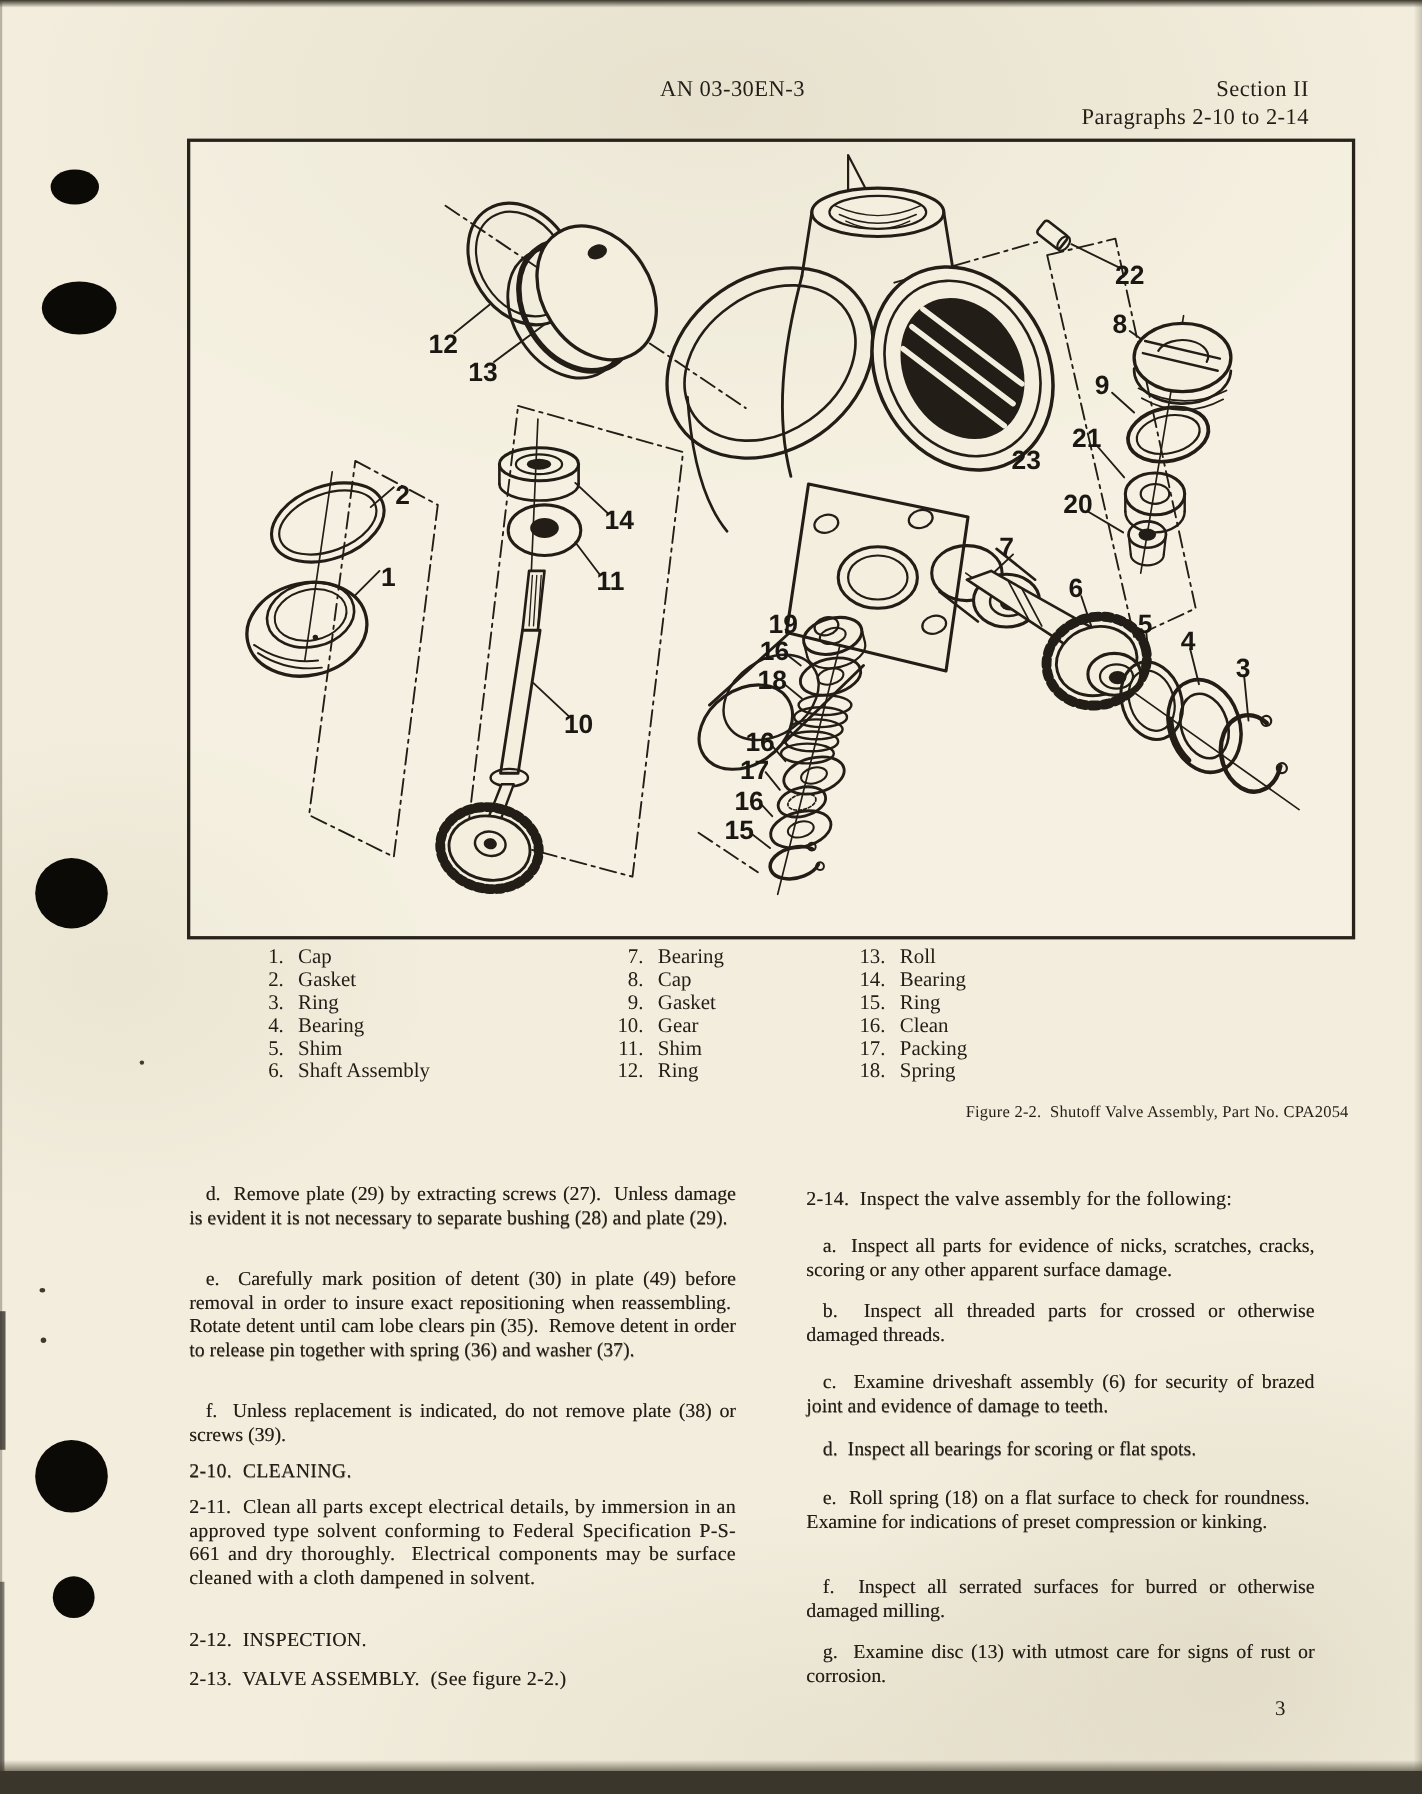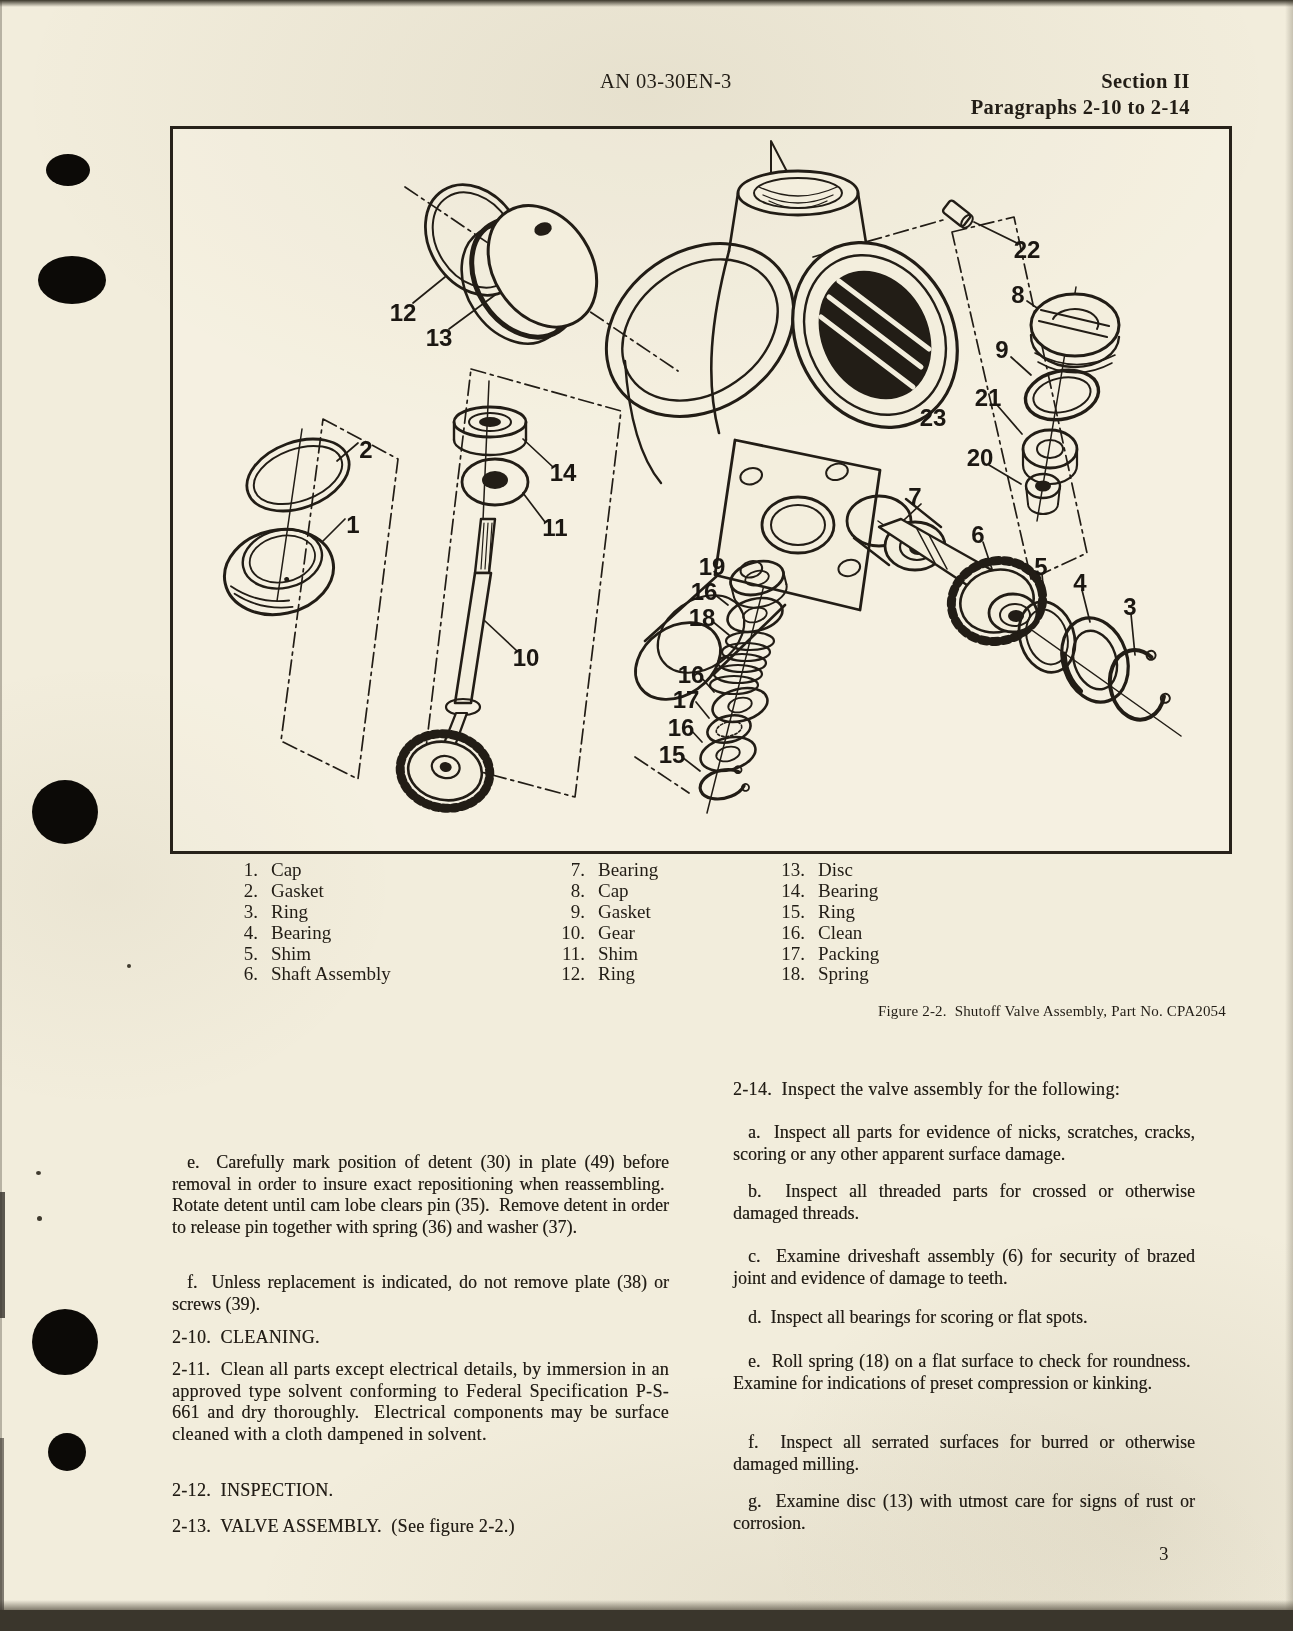--- a/index.html
+++ b/index.html
@@ -17,21 +17,21 @@
   .abs{position:absolute;}
   .edge-top{left:0;top:0;width:100%;height:7px;background:linear-gradient(#3b372b,rgba(67,62,48,0));}
   .edge-bottom{left:0;bottom:0;width:100%;height:10px;background:linear-gradient(to top,rgba(94,88,74,0.75),rgba(94,88,74,0));}
   .edge-left-line{left:0;top:0;width:2px;height:100%;background:rgba(74,68,56,0.35);}
   .edge-left-a{left:0;top:1192px;width:5px;height:126px;background:#35312a;opacity:.8;}
   .edge-left-b{left:0;top:1438px;width:4px;height:193px;background:#35312a;opacity:.6;}
   .edge-right{right:0;top:0;width:8px;height:100%;background:linear-gradient(to left,rgba(70,64,50,0.25),rgba(70,64,50,0));}
   .dot{background:#0c0a07;border-radius:50%;}
   .speck{background:#3f3a2e;border-radius:50%;}
   .hdr{font-size:20.5px;letter-spacing:0.4px;white-space:nowrap;}
-  .hdr-b{font-weight:bold;}
+  .hdr-b{font-weight:normal;}
   .figbox{left:170px;top:126px;width:1056px;height:722px;border:3px solid #27221a;background:rgba(255,252,240,0.25);}
   .plcol{top:860px;}
   .plrow{height:20.9px;line-height:20.9px;font-size:19px;white-space:nowrap;}
   .plnum{display:inline-block;text-align:right;}
   .c1 .plnum{width:52px;}
   .c2 .plnum,.c3 .plnum,.c4 .plnum{width:65px;}
   .plname{margin-left:13px;margin-top:17px;}
   .caption{left:170px;top:1003px;width:1056px;text-align:right;font-size:15px;letter-spacing:0.2px;}
   .col{width:497px;font-size:18px;line-height:21.6px;text-align:justify;
        text-shadow:0.25px 0.25px 0.2px rgba(34,29,22,0.55);}
@@ -339,30 +339,31 @@
   </div>
   <div class="abs plcol c2" style="left:520px;">
     <div class="plrow"><span class="plnum">7.</span><span class="plname">Bearing</span></div>
     <div class="plrow"><span class="plnum">8.</span><span class="plname">Cap</span></div>
     <div class="plrow"><span class="plnum">9.</span><span class="plname">Gasket</span></div>
     <div class="plrow"><span class="plnum">10.</span><span class="plname">Gear</span></div>
     <div class="plrow"><span class="plnum">11.</span><span class="plname">Shim</span></div>
     <div class="plrow"><span class="plnum">12.</span><span class="plname">Ring</span></div>
   </div>
   <div class="abs plcol c3" style="left:740px;">
-    <div class="plrow"><span class="plnum">13.</span><span class="plname">Disc</span></div>
+    <div class="plrow"><span class="plnum">13.</span><span class="plname">Roll</span></div>
     <div class="plrow"><span class="plnum">14.</span><span class="plname">Bearing</span></div>
     <div class="plrow"><span class="plnum">15.</span><span class="plname">Ring</span></div>
     <div class="plrow"><span class="plnum">16.</span><span class="plname">Clean</span></div>
     <div class="plrow"><span class="plnum">17.</span><span class="plname">Packing</span></div>
     <div class="plrow"><span class="plnum">18.</span><span class="plname">Spring</span></div>
   </div>
 
   <div class="abs caption">Figure 2-2.&nbsp; Shutoff Valve Assembly, Part No. CPA2054</div>
 
+  <div class="abs col para" style="left:172px;top:1075px;">d.&nbsp;&nbsp;Remove plate (29) by extracting screws (27).&nbsp; Unless damage is evident it is not necessary to separate bushing (28) and plate (29).</div>
   <div class="abs col para" style="left:172px;top:1152px;">e.&nbsp;&nbsp;Carefully mark position of detent (30) in plate (49) before removal in order to insure exact repositioning when reassembling.&nbsp; Rotate detent until cam lobe clears pin (35).&nbsp; Remove detent in order to release pin together with spring (36) and washer (37).</div>
   <div class="abs col para" style="left:172px;top:1272px;">f.&nbsp;&nbsp;Unless replacement is indicated, do not remove plate (38) or screws (39).</div>
   <div class="abs col head" style="left:172px;top:1327px;">2-10.&nbsp; CLEANING.</div>
   <div class="abs col head" style="left:172px;top:1359px;">2-11.&nbsp; Clean all parts except electrical details, by immersion in an approved type solvent conforming to Federal Specification P-S-661 and dry thoroughly.&nbsp; Electrical components may be surface cleaned with a cloth dampened in solvent.</div>
   <div class="abs col head" style="left:172px;top:1480px;">2-12.&nbsp; INSPECTION.</div>
   <div class="abs col head" style="left:172px;top:1516px;">2-13.&nbsp; VALVE ASSEMBLY.&nbsp; (See figure 2-2.)</div>
 
   <div class="abs col rcol head" style="left:733px;top:1079px;">2-14.&nbsp; Inspect the valve assembly for the following:</div>
   <div class="abs col rcol para" style="left:733px;top:1181px;">b.&nbsp;&nbsp;Inspect all threaded parts for crossed or otherwise damaged threads.</div>
   <div class="abs col rcol para" style="left:733px;top:1122px;">a.&nbsp;&nbsp;Inspect all parts for evidence of nicks, scratches, cracks, scoring or any other apparent surface damage.</div>

